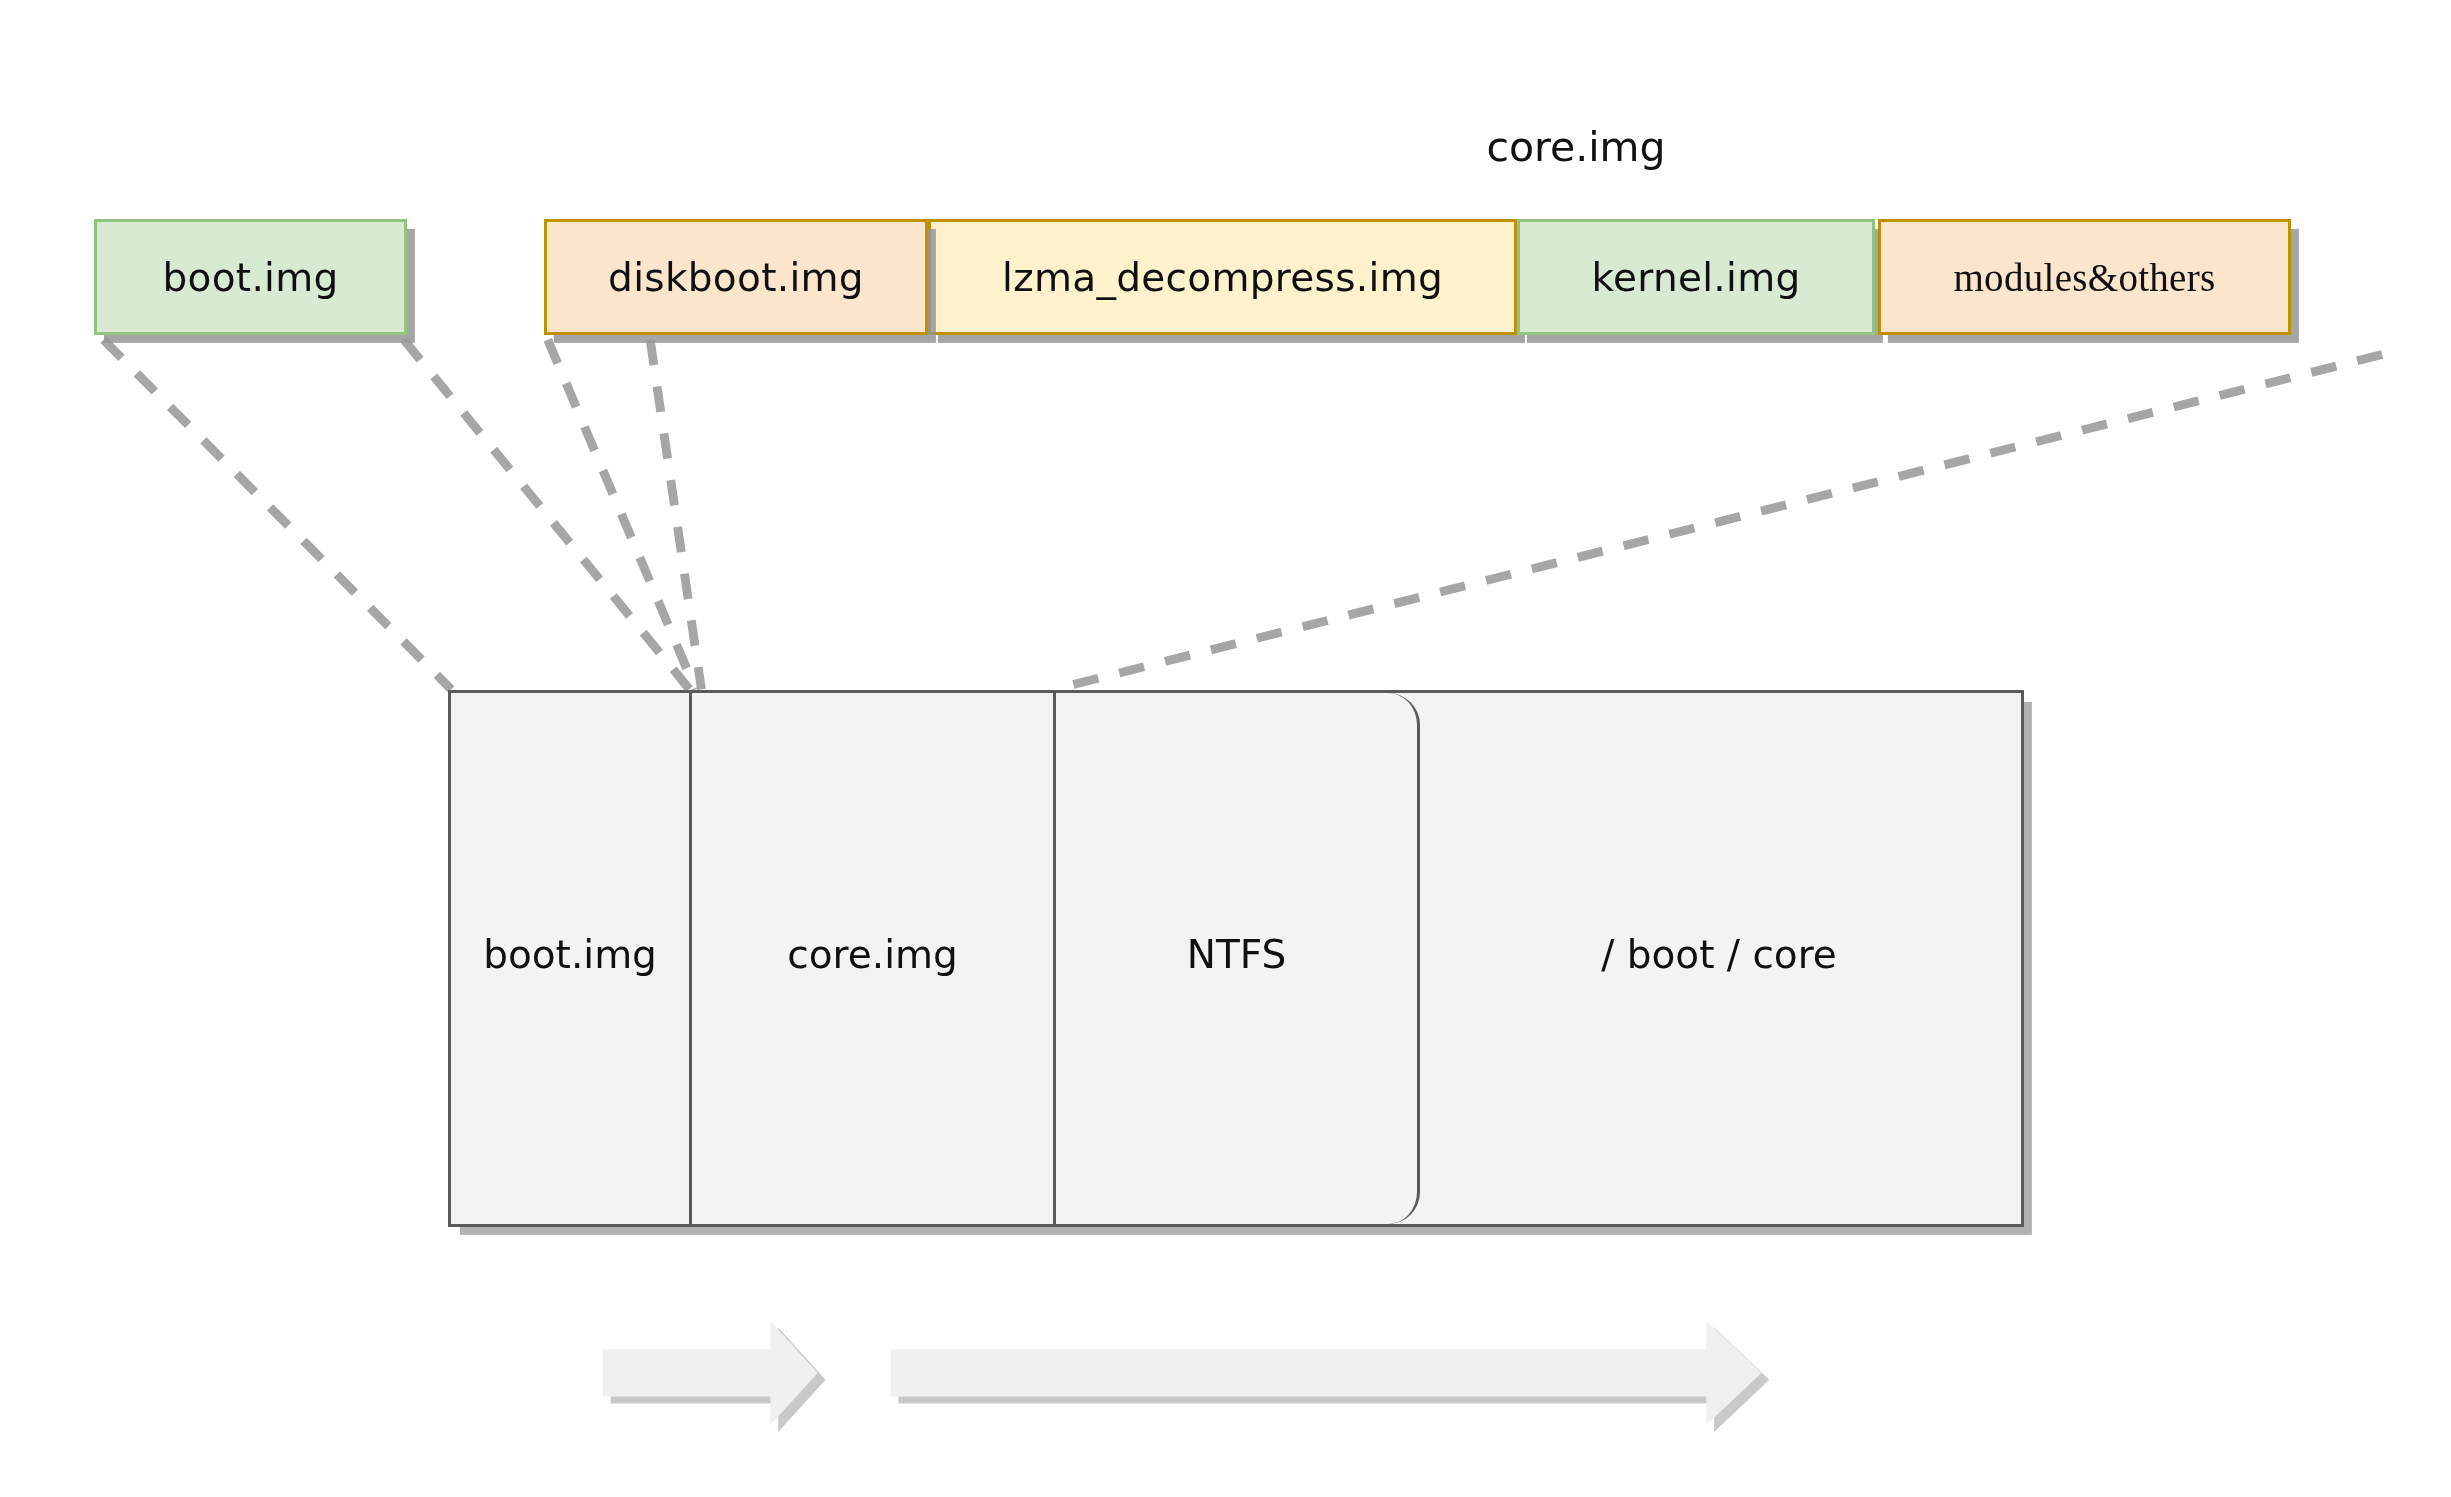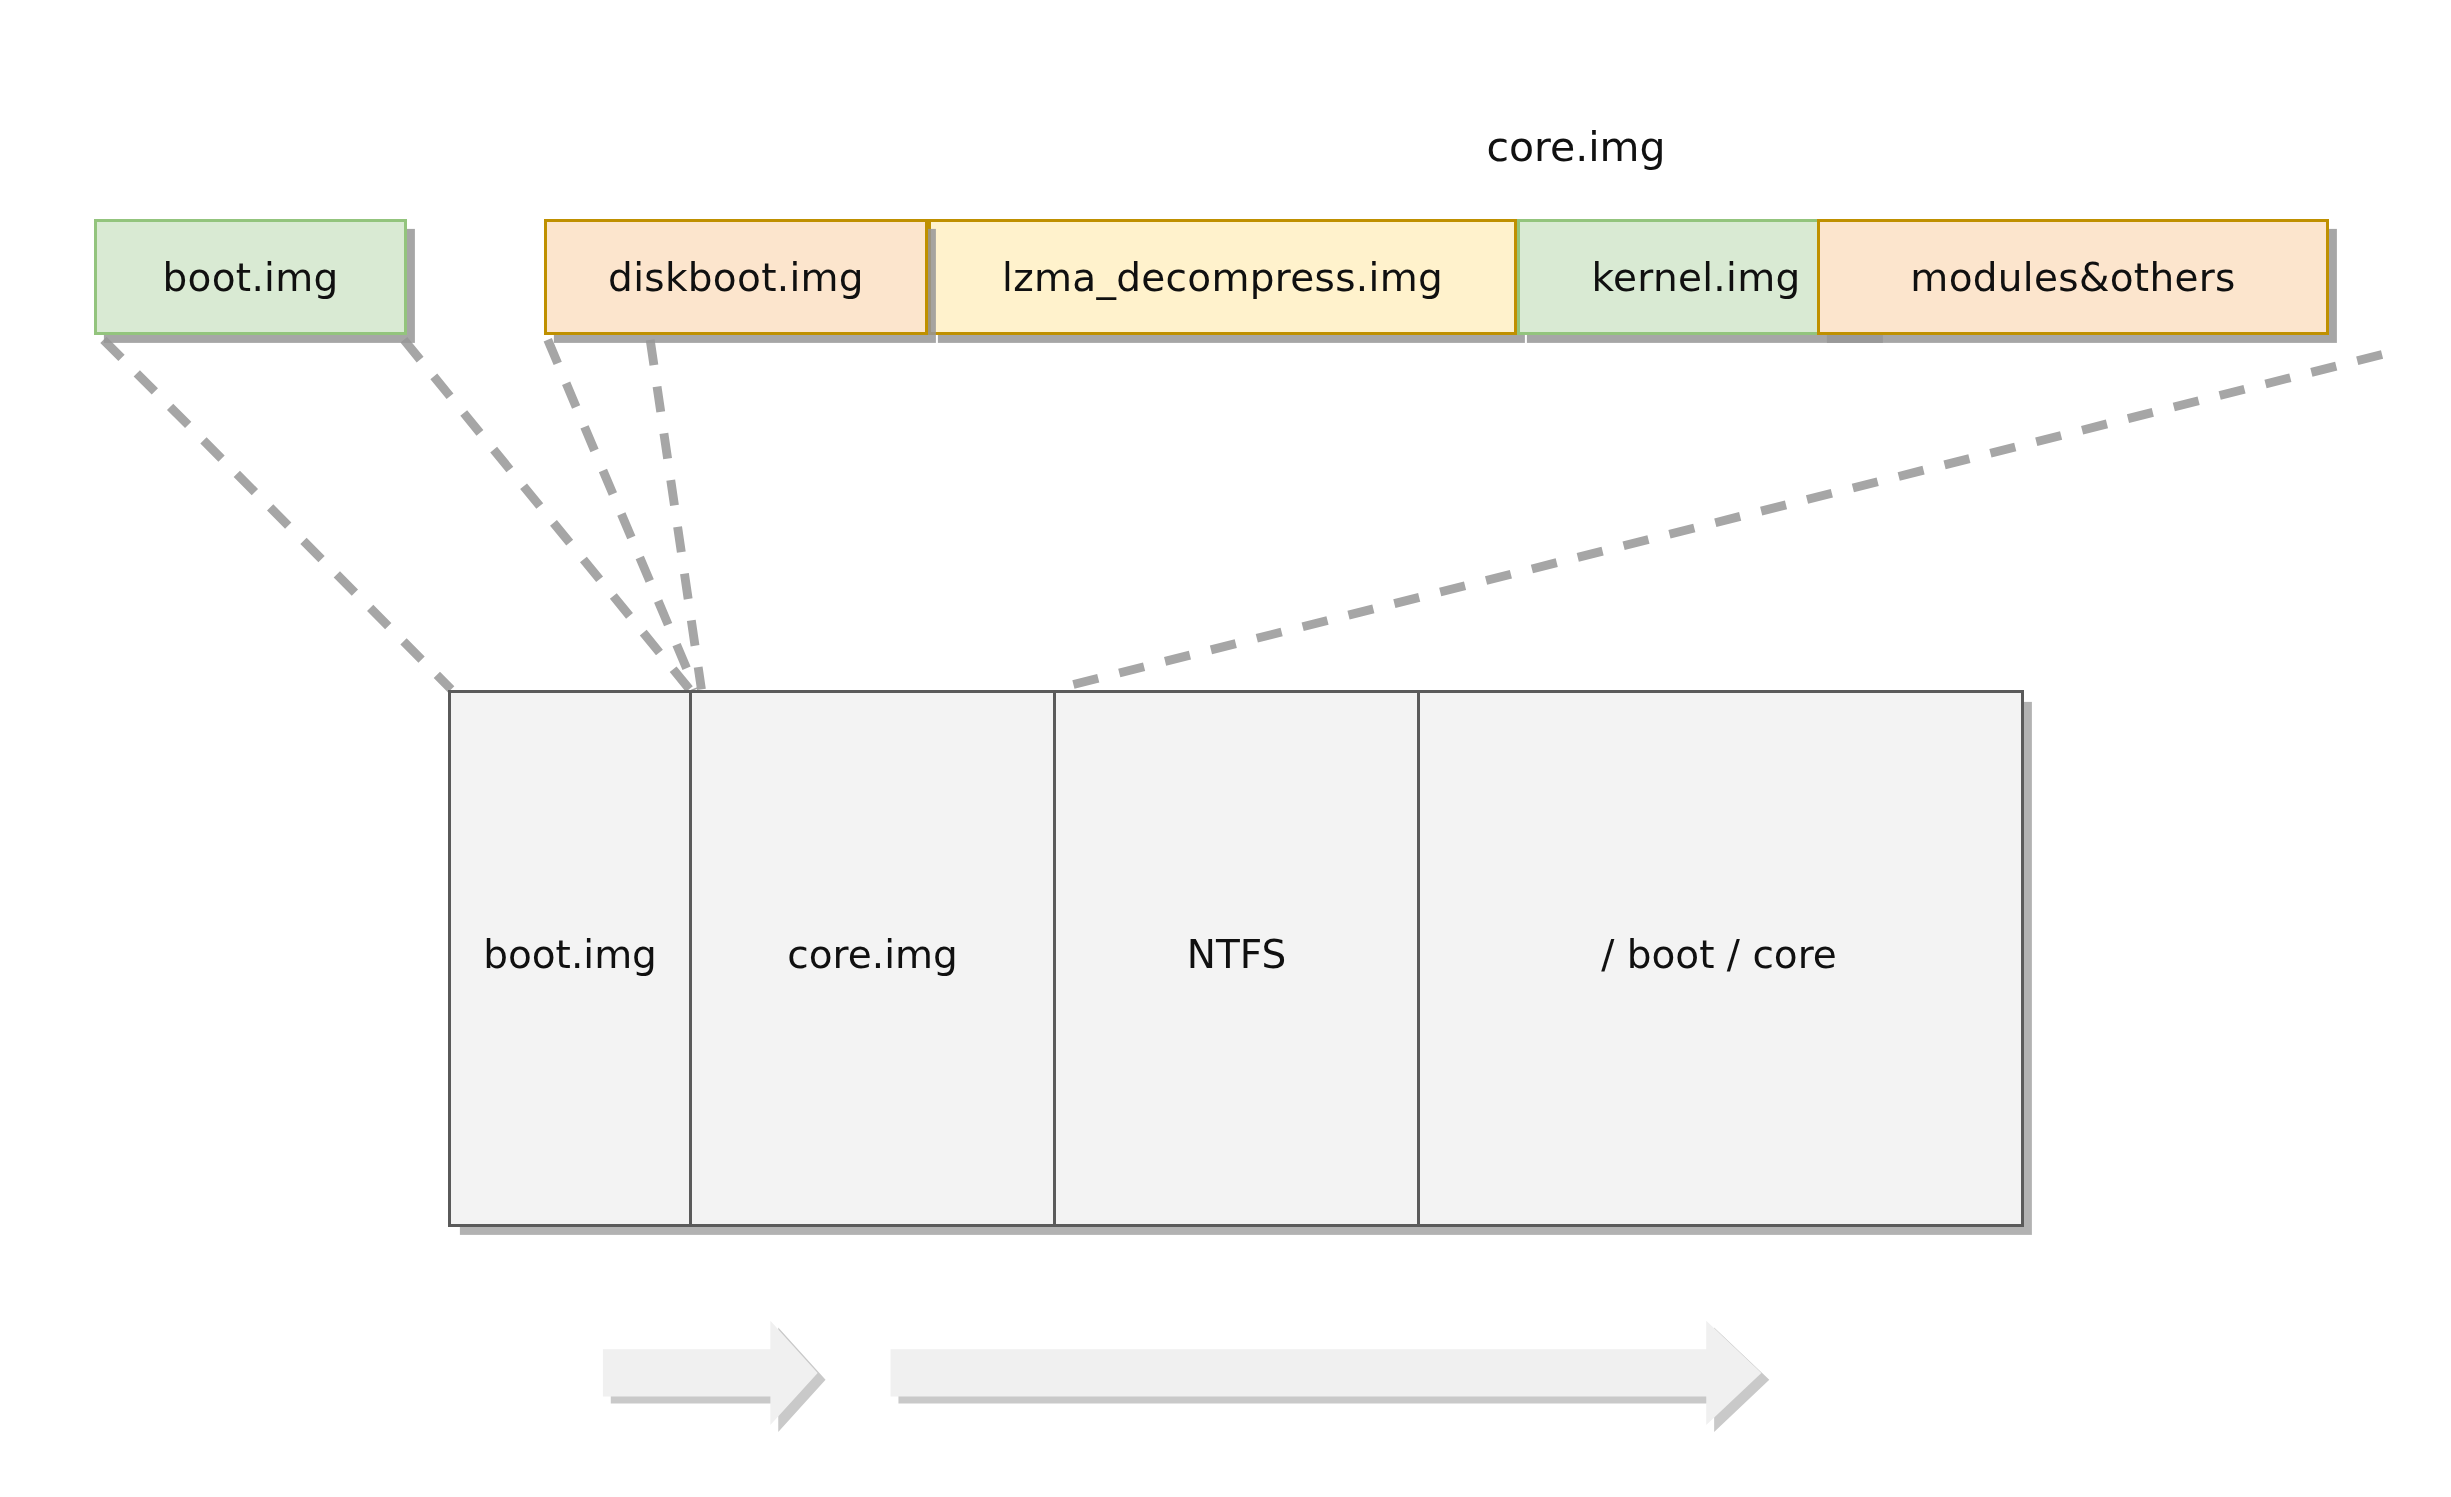--- a/index.html
+++ b/index.html
@@ -139,33 +139,33 @@
     </div>
 
     <div class="blk seg peach" style="left:0px; top:0px; width:384px; height:116px;">
       <span class="lbl">diskboot.img</span>
     </div>
 
     <div class="blk seg green" style="left:973px; top:0px; width:358px; height:116px;align-items:center;">
       <span class="lbl">kernel.img</span>
     </div>
 
-    <div class="blk seg peach" style="left:1273px; top:0px; width:512px; height:116px;">
+    <div class="blk seg peach" style="left:1334px; top:0px; width:413px; height:116px;font-family:Liberation Serif, serif;">
       <span class="lbl">modules&amp;others</span>
     </div>
   </div>
 
   <div id="disk-table">
     <div class="disk-cell" style="width:241px;">
       <span class="lbl">boot.img</span>
     </div>
     <div class="disk-cell" style="width:364px;">
       <span class="lbl">core.img</span>
     </div>
-    <div class="disk-cell" style="width:364px;">
+    <div class="disk-cell" style="width:364px;border-radius:32px;">
       <span class="lbl">NTFS</span>
     </div>
     <div class="disk-cell" style="width:598px;">
       <span class="lbl">/ boot / core</span>
     </div>
   </div>
 
   <svg id="arrows" viewBox="0 0 2489 1520" preserveAspectRatio="none">
 
     <polygon fill="#c9c9c9" points="620,1377 790,1377 790,1348 838,1401 790,1454 790,1425 620,1425"></polygon>

